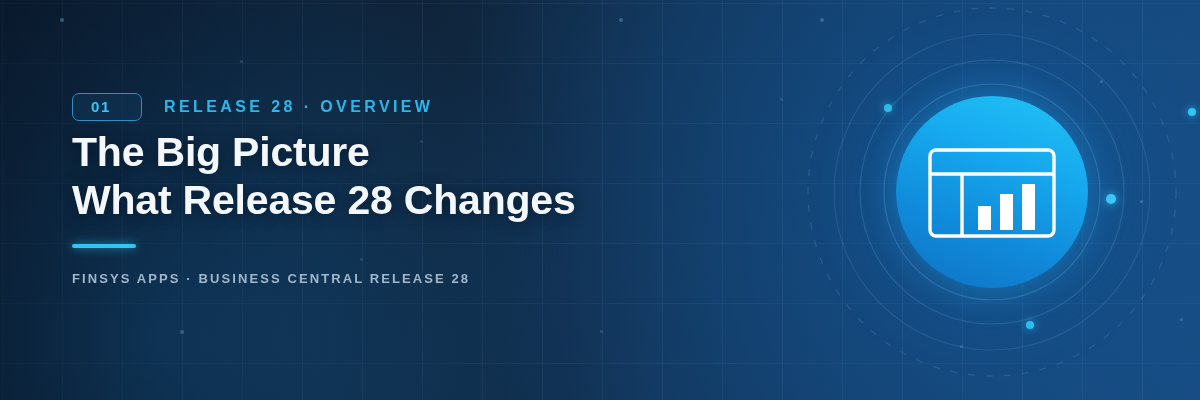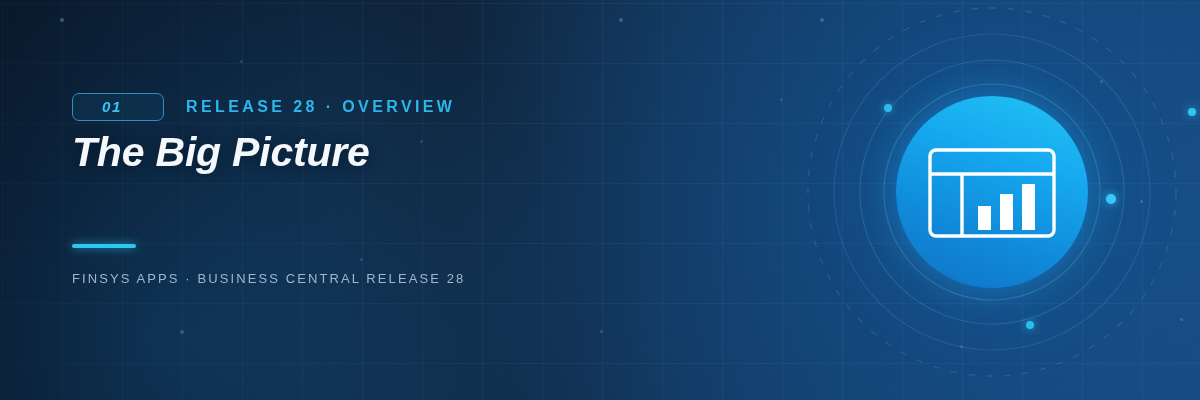--- a/index.html
+++ b/index.html
@@ -82,30 +82,29 @@
   .eyebrow-row {
     position: absolute;
     top: 93px;
     left: 0;
     display: flex;
     align-items: center;
     gap: 22px;
   }
   .badge {
     min-width: 32px;
-    padding: 5px 29px 6px;
+    padding: 5px 18px 6px;
     border: 1.5px solid #2f8fc0;
     border-radius: 7px;
     color: #39c4f2;
     font-size: 15px;
     font-weight: bold;
     letter-spacing: 1.6px;
     line-height: 1;
     background: rgba(24,92,140,0.18);
-    font-style: italic;
   }
   .eyebrow {
     color: #2bb7ea;
     font-size: 16px;
     font-weight: bold;
     letter-spacing: 3.4px;
     white-space: nowrap;
   }
 
   .title {
@@ -114,39 +113,39 @@
     left: 0;
     margin: 0;
     color: #f4f8fc;
     font-size: 41px;
     font-weight: bold;
     line-height: 48px;
     letter-spacing: -0.2px;
     text-shadow: 0 2px 14px rgba(4,14,28,0.55);
     white-space: nowrap;
   }
-  .title .line { display: block; font-style: italic; }
+  .title .line { display: block; }
 
   .accent-bar {
     position: absolute;
     top: 244px;
     left: 0;
     width: 64px;
     height: 4px;
     border-radius: 2px;
     background: #2ec7f3;
     box-shadow: 0 0 10px rgba(46,199,243,0.7);
   }
   .footnote {
     position: absolute;
     top: 271px;
     left: 0;
     color: #9fb6cd;
     font-size: 13px;
-    font-weight: normal;
+    font-weight: bold;
     letter-spacing: 2.1px;
     white-space: nowrap;
   }
 </style>
 </head>
 <body>
 
 <div id="slide">
 
   <div class="grid-layer"></div>
@@ -201,20 +200,21 @@
 
   <div class="content">
 
     <div class="eyebrow-row">
       <div class="badge">01</div>
       <div class="eyebrow">RELEASE 28 · OVERVIEW</div>
     </div>
 
     <h1 class="title">
       <span class="line">The Big Picture</span>
+      <span class="line">What Release 28 Changes</span>
     </h1>
 
     <div class="accent-bar"></div>
 
     <div class="footnote">FINSYS APPS · BUSINESS CENTRAL RELEASE 28</div>
   </div>
 
 </div>
 
 </body></html>

